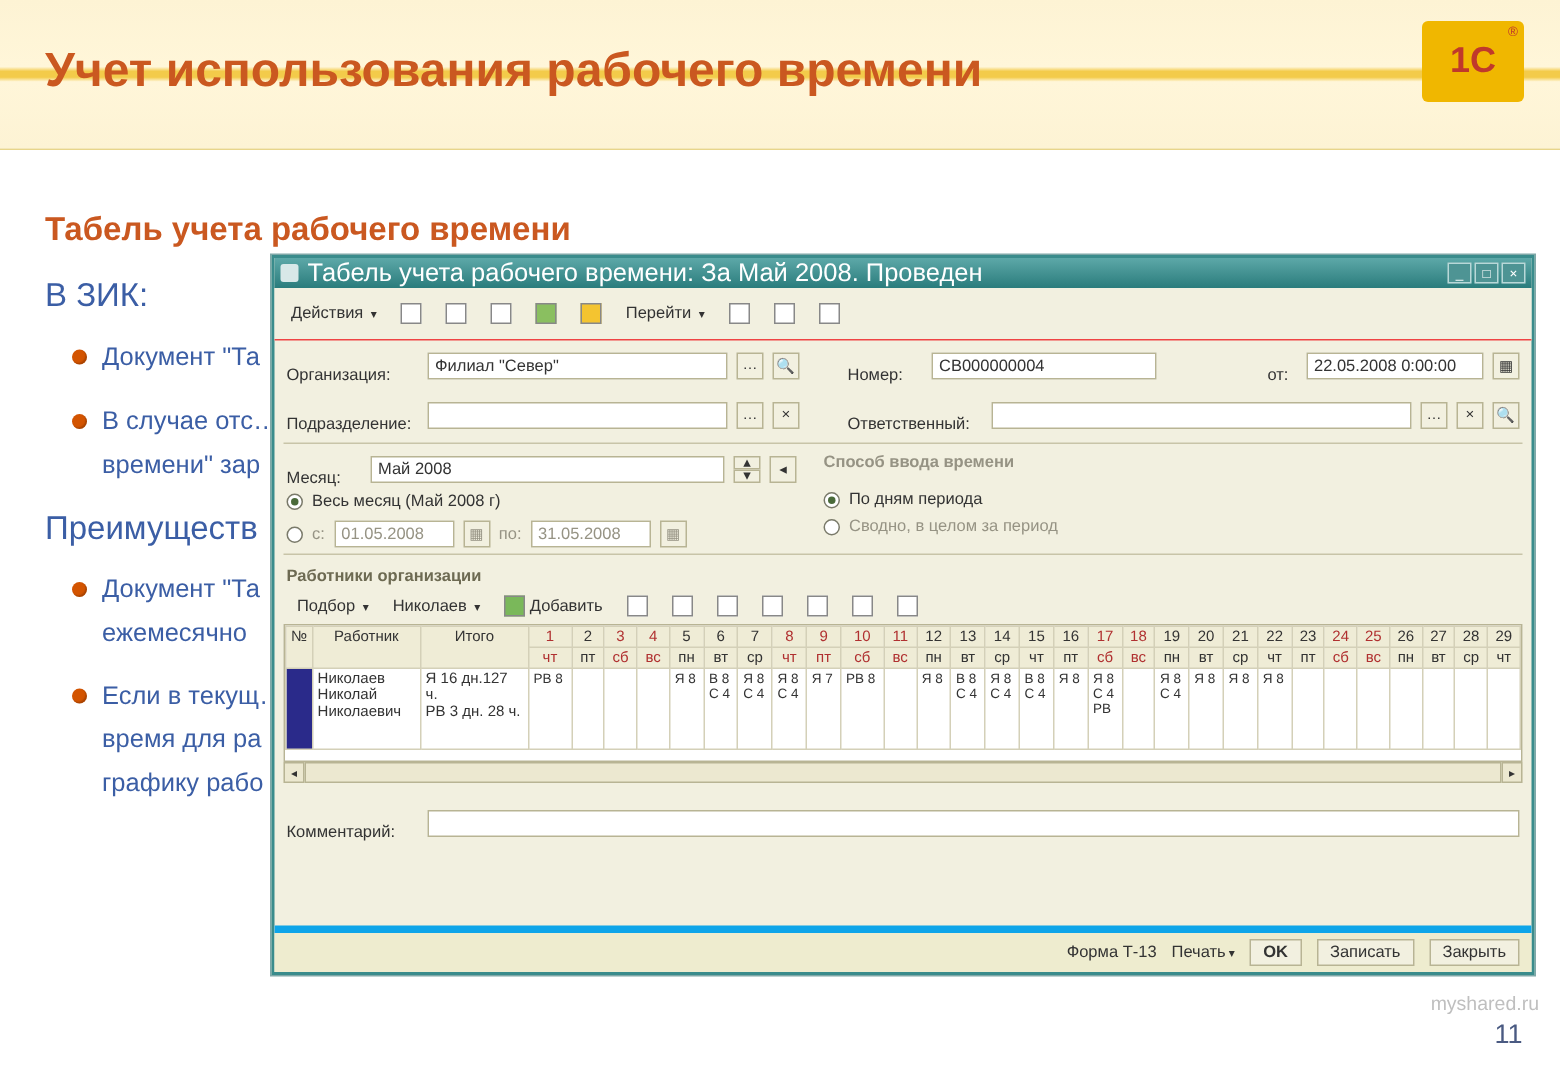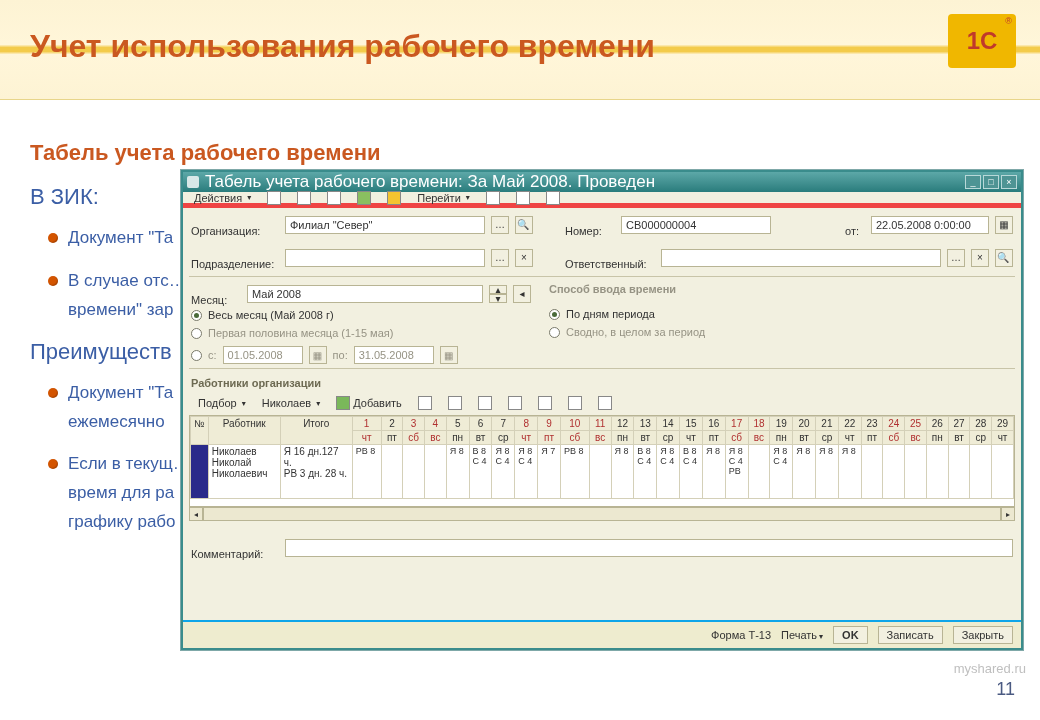--- a/index.html
+++ b/index.html
@@ -46,21 +46,21 @@
     font-size: 11px; color:#333;
   }
   .win-titlebar {
     height: 20px; background: linear-gradient(#5da8a8, #2a7c7c);
     display:flex; align-items:center; gap:6px; padding:0 4px; color:#fff;
   }
   .win-icon { width:12px; height:12px; background:#d8e8e8; border-radius:2px; }
   .win-title { flex:1; font-size:17px; }
   .win-controls { display:flex; gap:2px; }
   .win-btn { width:16px; height:14px; background:#4e9494; border:1px solid #b8d8d8; color:#fff; display:flex; align-items:center; justify-content:center; font-size:9px; cursor:pointer; }
-  .toolbar { height:16px; background:#f2f0e0; border-bottom:5px solid #ef4444; display:flex; align-items:center; gap:2px; padding:0 4px;}
+  .toolbar { height:35px; background:#f2f0e0; border-bottom:1px solid #ef4444; display:flex; align-items:center; gap:2px; padding:0 4px;}
   .tb-btn { padding:2px 6px; border:1px solid transparent; font-size:11px; display:flex; align-items:center; gap:3px; cursor:pointer;}
   .tb-ico{width:14px;height:14px;display:inline-block;border:1px solid #888;background:#fff;}
   .dd::after{content:"▾"; font-size:8px; margin-left:2px;}
 
   .form-row{display:flex; align-items:center; gap:6px; padding:4px 8px;}
   .lbl{min-width:88px; font-size:11px; color:#333; white-space:nowrap;margin-top:13px;}
   .fld{height:18px; border:1px solid #b8b494; background:#fff; padding:1px 4px; font-size:11px; display:flex; align-items:center; flex:1; min-width:0;}
   .fld-sm{flex:0 0 auto;}
   .btn-s{width:18px; height:18px; border:1px solid #b8b494; background:#f2f0e0; font-size:10px; display:flex;align-items:center;justify-content:center; cursor:pointer;}
   .sep-h{border-top:1px solid #c8c4a8; margin:2px 6px;}
@@ -82,21 +82,21 @@
   .grid th, .grid td{border:1px solid #d4d0b8; padding:1px 3px; vertical-align:top; text-align:left;}
   .grid th{background:#efecd6; font-weight:normal;text-align:center;}
   .grid th.day{padding:1px 1px;min-width:20px;}
   .red{color:#b03030;}
   .row-marker{width:10px;background:#2a2a8a;}
   .grid td{height:54px;}
   .scroll-shell{display:flex;align-items:center;gap:0;margin:0 6px;}
   .scroll-h{height:14px;border:1px solid #b8b494;background:#ece8d0;flex:1;}
   .scroll-btn{width:14px;height:14px;border:1px solid #b8b494;background:#ece8d0;display:flex;align-items:center;justify-content:center;font-size:8px;}
 
-  .bottom-bar{position:absolute;left:0;right:0;bottom:0;display:flex;align-items:center;gap:10px;padding:4px 8px;border-top:2px solid #0ea5e9;background:#eeeccf;}
+  .bottom-bar{position:absolute;left:0;right:0;bottom:0;display:flex;align-items:center;gap:10px;padding:4px 8px;border-top:5px solid #0ea5e9;background:#eeeccf;}
   .bottom-bar .spacer{flex:1;}
   .bbtn{padding:2px 8px;border:1px solid #b8b494;background:#f2f0e0;font-size:11px;cursor:pointer;}
   .bbtn.primary{font-weight:bold;}
 </style>
 </head>
 <body>
 
 <div class="slide-bg"></div>
 <div class="slide-title">Учет использования рабочего времени</div>
 <div class="logo">
@@ -215,24 +215,20 @@
         <div class="fld" style="flex:1">Май 2008</div>
         <div style="display:flex;flex-direction:column">
           <div class="btn-s" style="height:9px">▴</div>
           <div class="btn-s" style="height:9px">▾</div>
         </div>
         <div class="btn-s">◂</div>
       </div>
       <div class="radio-row">
           <span class="radio checked"></span>
           <span>Весь месяц (Май 2008 г)</span>
-        </div>
-      <div class="radio-row dim">
-          <span class="radio"></span>
-          <span>Первая половина месяца (1-15 мая)</span>
         </div>
       <div class="date-pair dim">
         <span class="radio"></span>
         <span>с:</span>
         <div class="fld fld-sm" style="width:80px">01.05.2008</div>
         <div class="btn-s">▦</div>
         <span>по:</span>
         <div class="fld fld-sm" style="width:80px">31.05.2008</div>
         <div class="btn-s">▦</div>
       </div>

